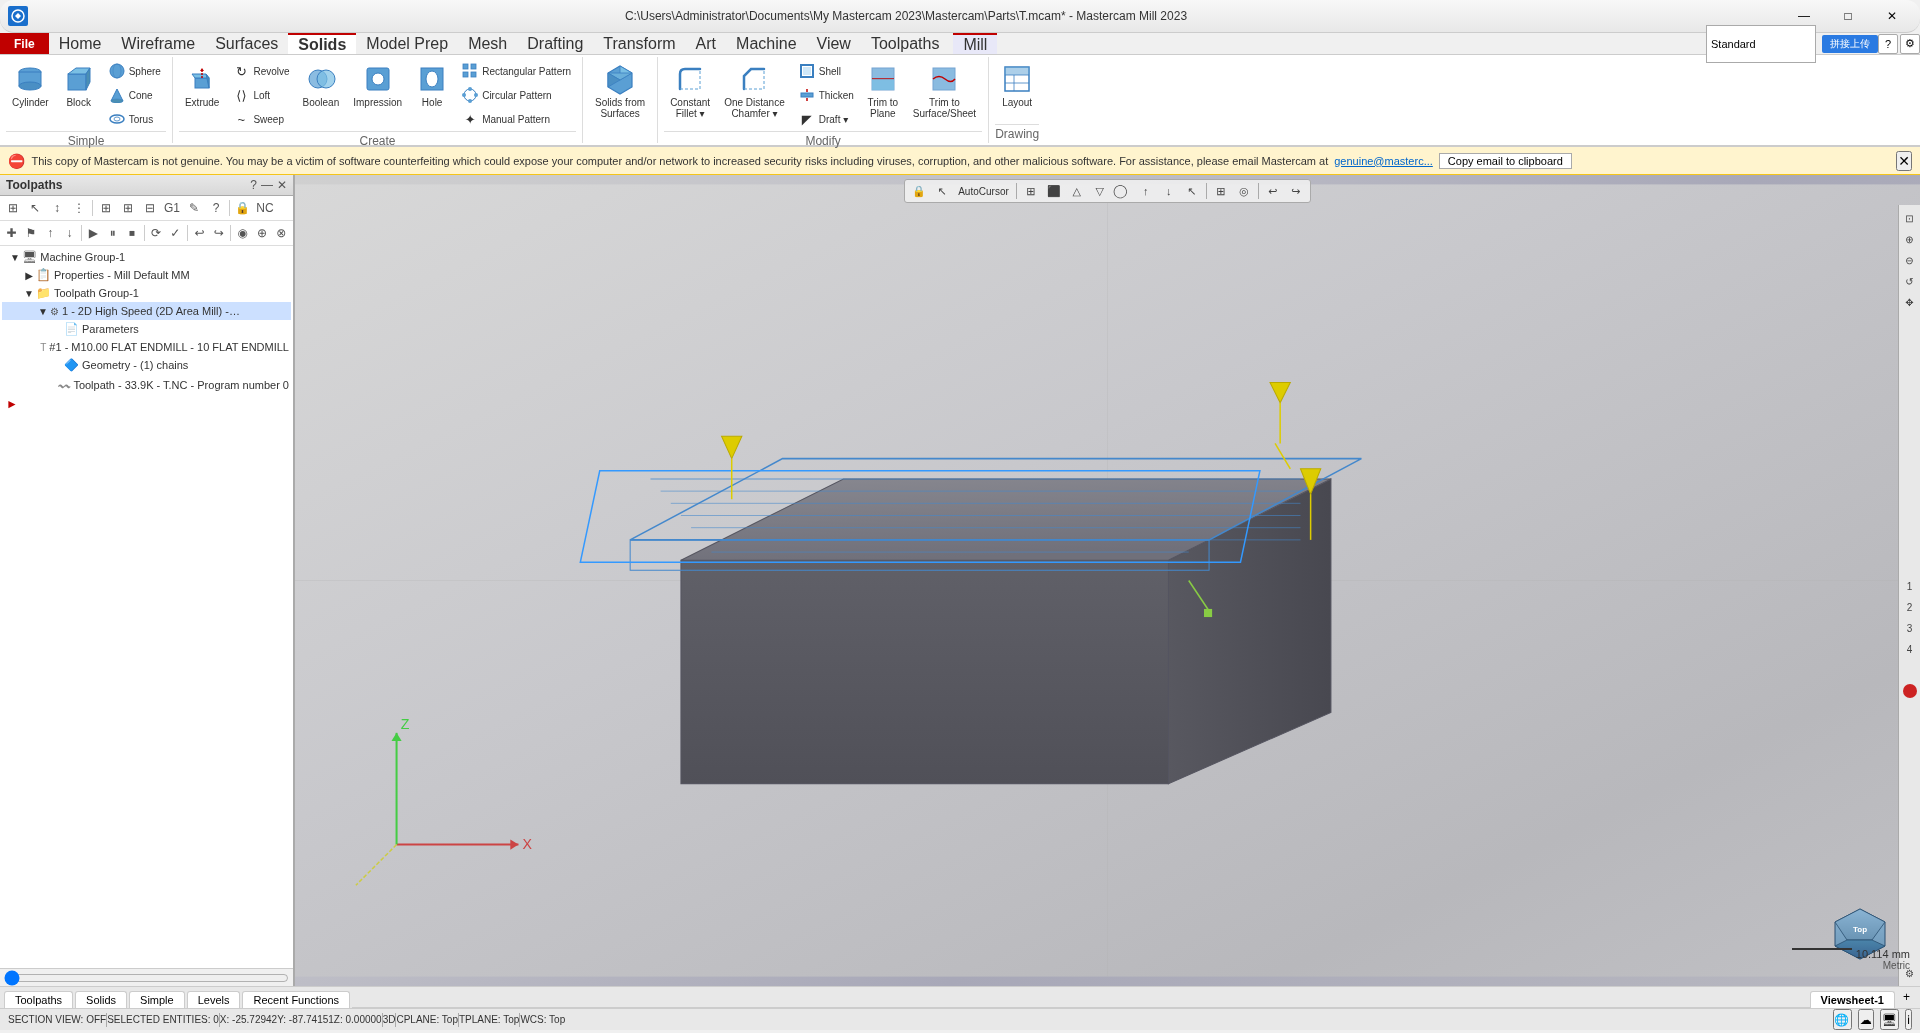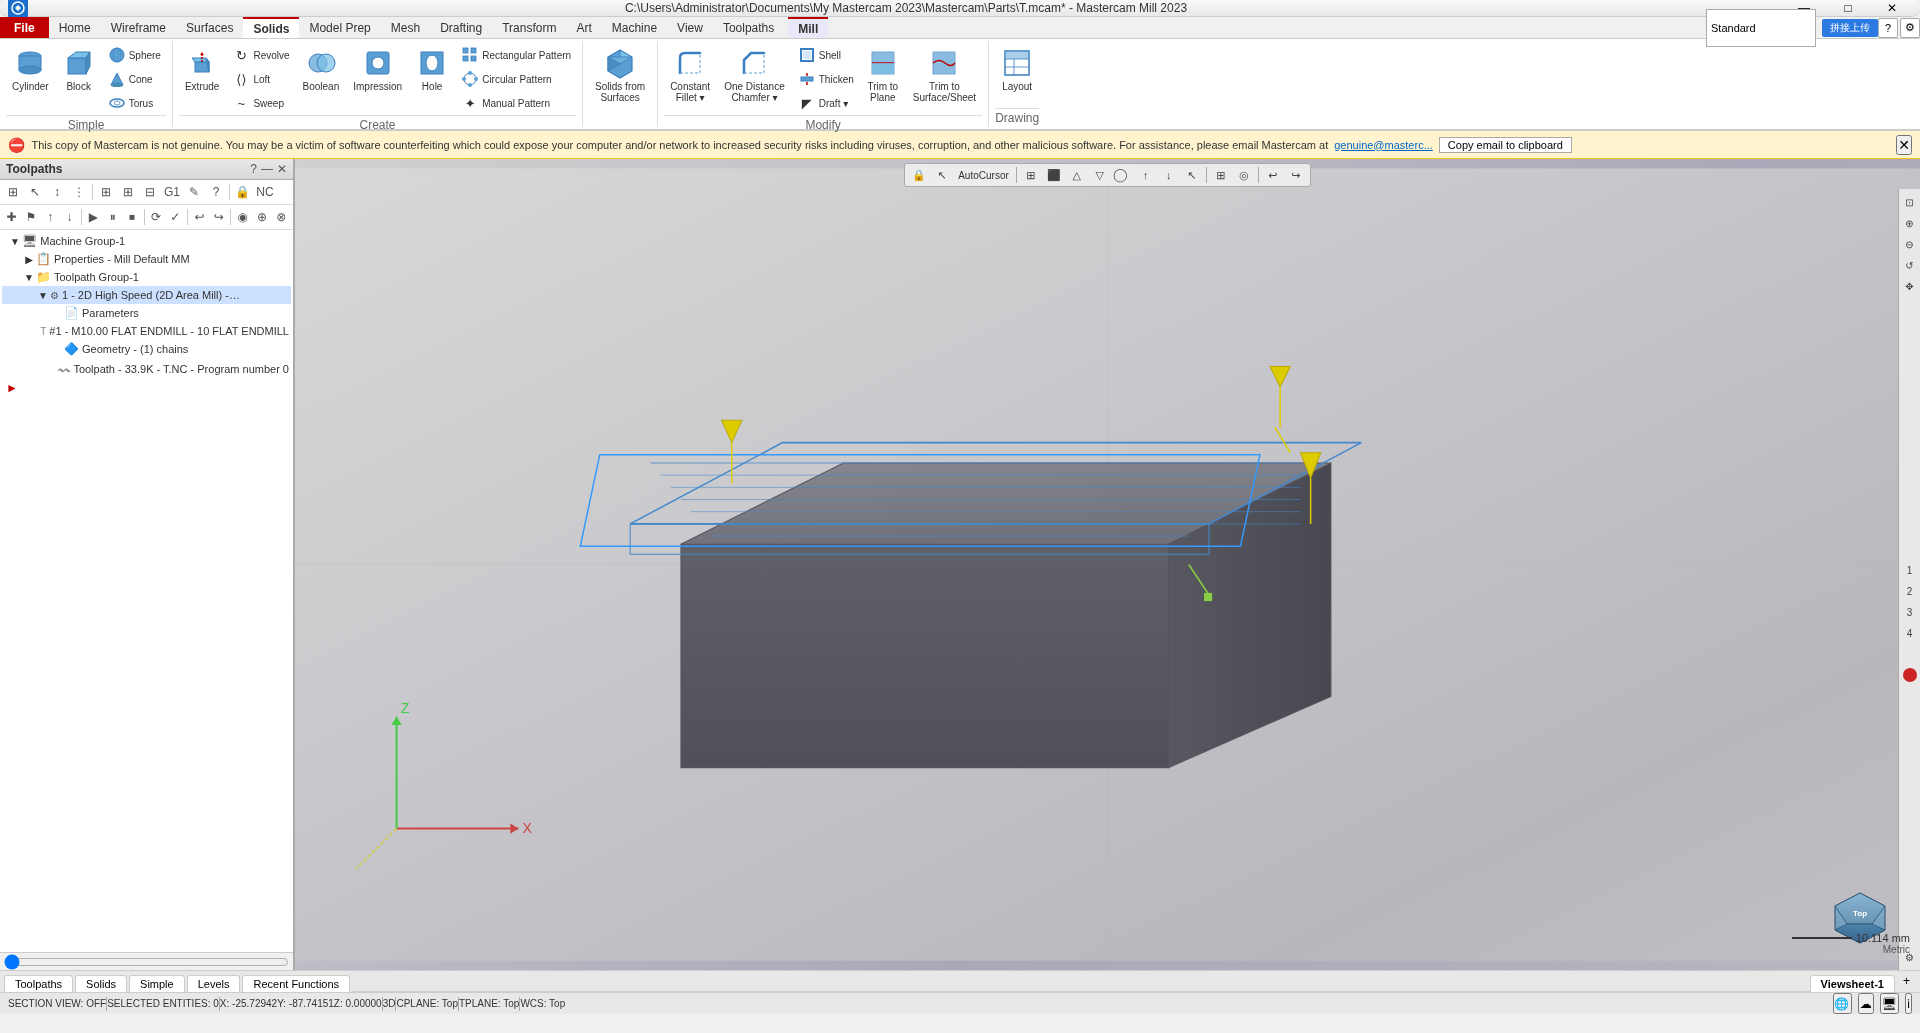--- a/index.html
+++ b/index.html
@@ -6,56 +6,55 @@
     body { font-family: 'Segoe UI', Arial, sans-serif; font-size: 11px; background: #f0f0f0; overflow: hidden; width: 1920px; height: 1033px; }
 
     
     #title-bar {
       height: 14px;
       background: linear-gradient(to bottom, #f8f8f8, #e8e8e8);
       border-bottom: 1px solid #ccc;
       display: flex;
       align-items: center;
       justify-content: space-between;
-      padding: 8px 8px;
+      padding: 16px 8px;
       border-radius: 14px;
     }
     #title-bar .title-text { font-size: 12px; color: #333; flex: 1; text-align: center; }
     #title-bar .window-controls { display: flex; gap: 4px; }
     #title-bar .win-btn {
       width: 40px; height: 20px; border: none; background: transparent;
       font-size: 12px; cursor: pointer; display: flex; align-items: center; justify-content: center;
     }
 
     
     #menu-bar {
       height: 22px;
       background: #f0f0f0;
       display: flex;
       align-items: center;
       border-bottom: 1px solid #ccc;
     }
     .menu-item {
       padding: 2px 10px;
       cursor: pointer;
-      font-size: 12px;
+      font-size: 16px;
       color: #333;
       height: 100%;
       display: flex;
       align-items: center;
     }
     .menu-item.active-tab {
       background: white;
       border-top: 2px solid #c00000;
       font-weight: bold;
     }
     .menu-item.mill-tab {
       margin-left: 4px;
       border-top: 2px solid #c00000;
-      font-weight: bold;
     }
 
     
     #ribbon {
       background: white;
       border-bottom: 2px solid #ccc;
       display: flex;
       align-items: stretch;
       padding: 2px 0;
       height: 92px;
@@ -941,21 +940,21 @@
           </linearGradient>
         </defs>
         <polygon points="30,5 55,18 55,42 30,55 5,42 5,18" fill="url(#cubeTop)" stroke="#2a4f70" stroke-width="1"></polygon>
         <polygon points="30,5 55,18 42,36 17,36 5,18" fill="url(#cubeTop)" stroke="#2a4f70" stroke-width="0.8"></polygon>
         <polygon points="17,36 42,36 55,42 30,55 5,42" fill="url(#cubeFront)" stroke="#2a4f70" stroke-width="0.8"></polygon>
         <text x="30" y="28" fill="white" font-size="8" font-family="Arial" text-anchor="middle" font-weight="bold">Top</text>
       </svg>
     </div>
 
     <div id="scale-indicator">
-      <div style="display:flex;align-items:center;gap:4px;">
+      <div style="display:flex;align-items:flex-start;gap:4px;">
         <div style="width:60px;height:2px;background:#333;"></div>
         <span style="font-size:11px;color:#333;">10.114 mm</span>
       </div>
       <div style="text-align:right;font-size:10px;color:#555;">Metric</div>
     </div>
 
   </div>
 
 </div>
 

